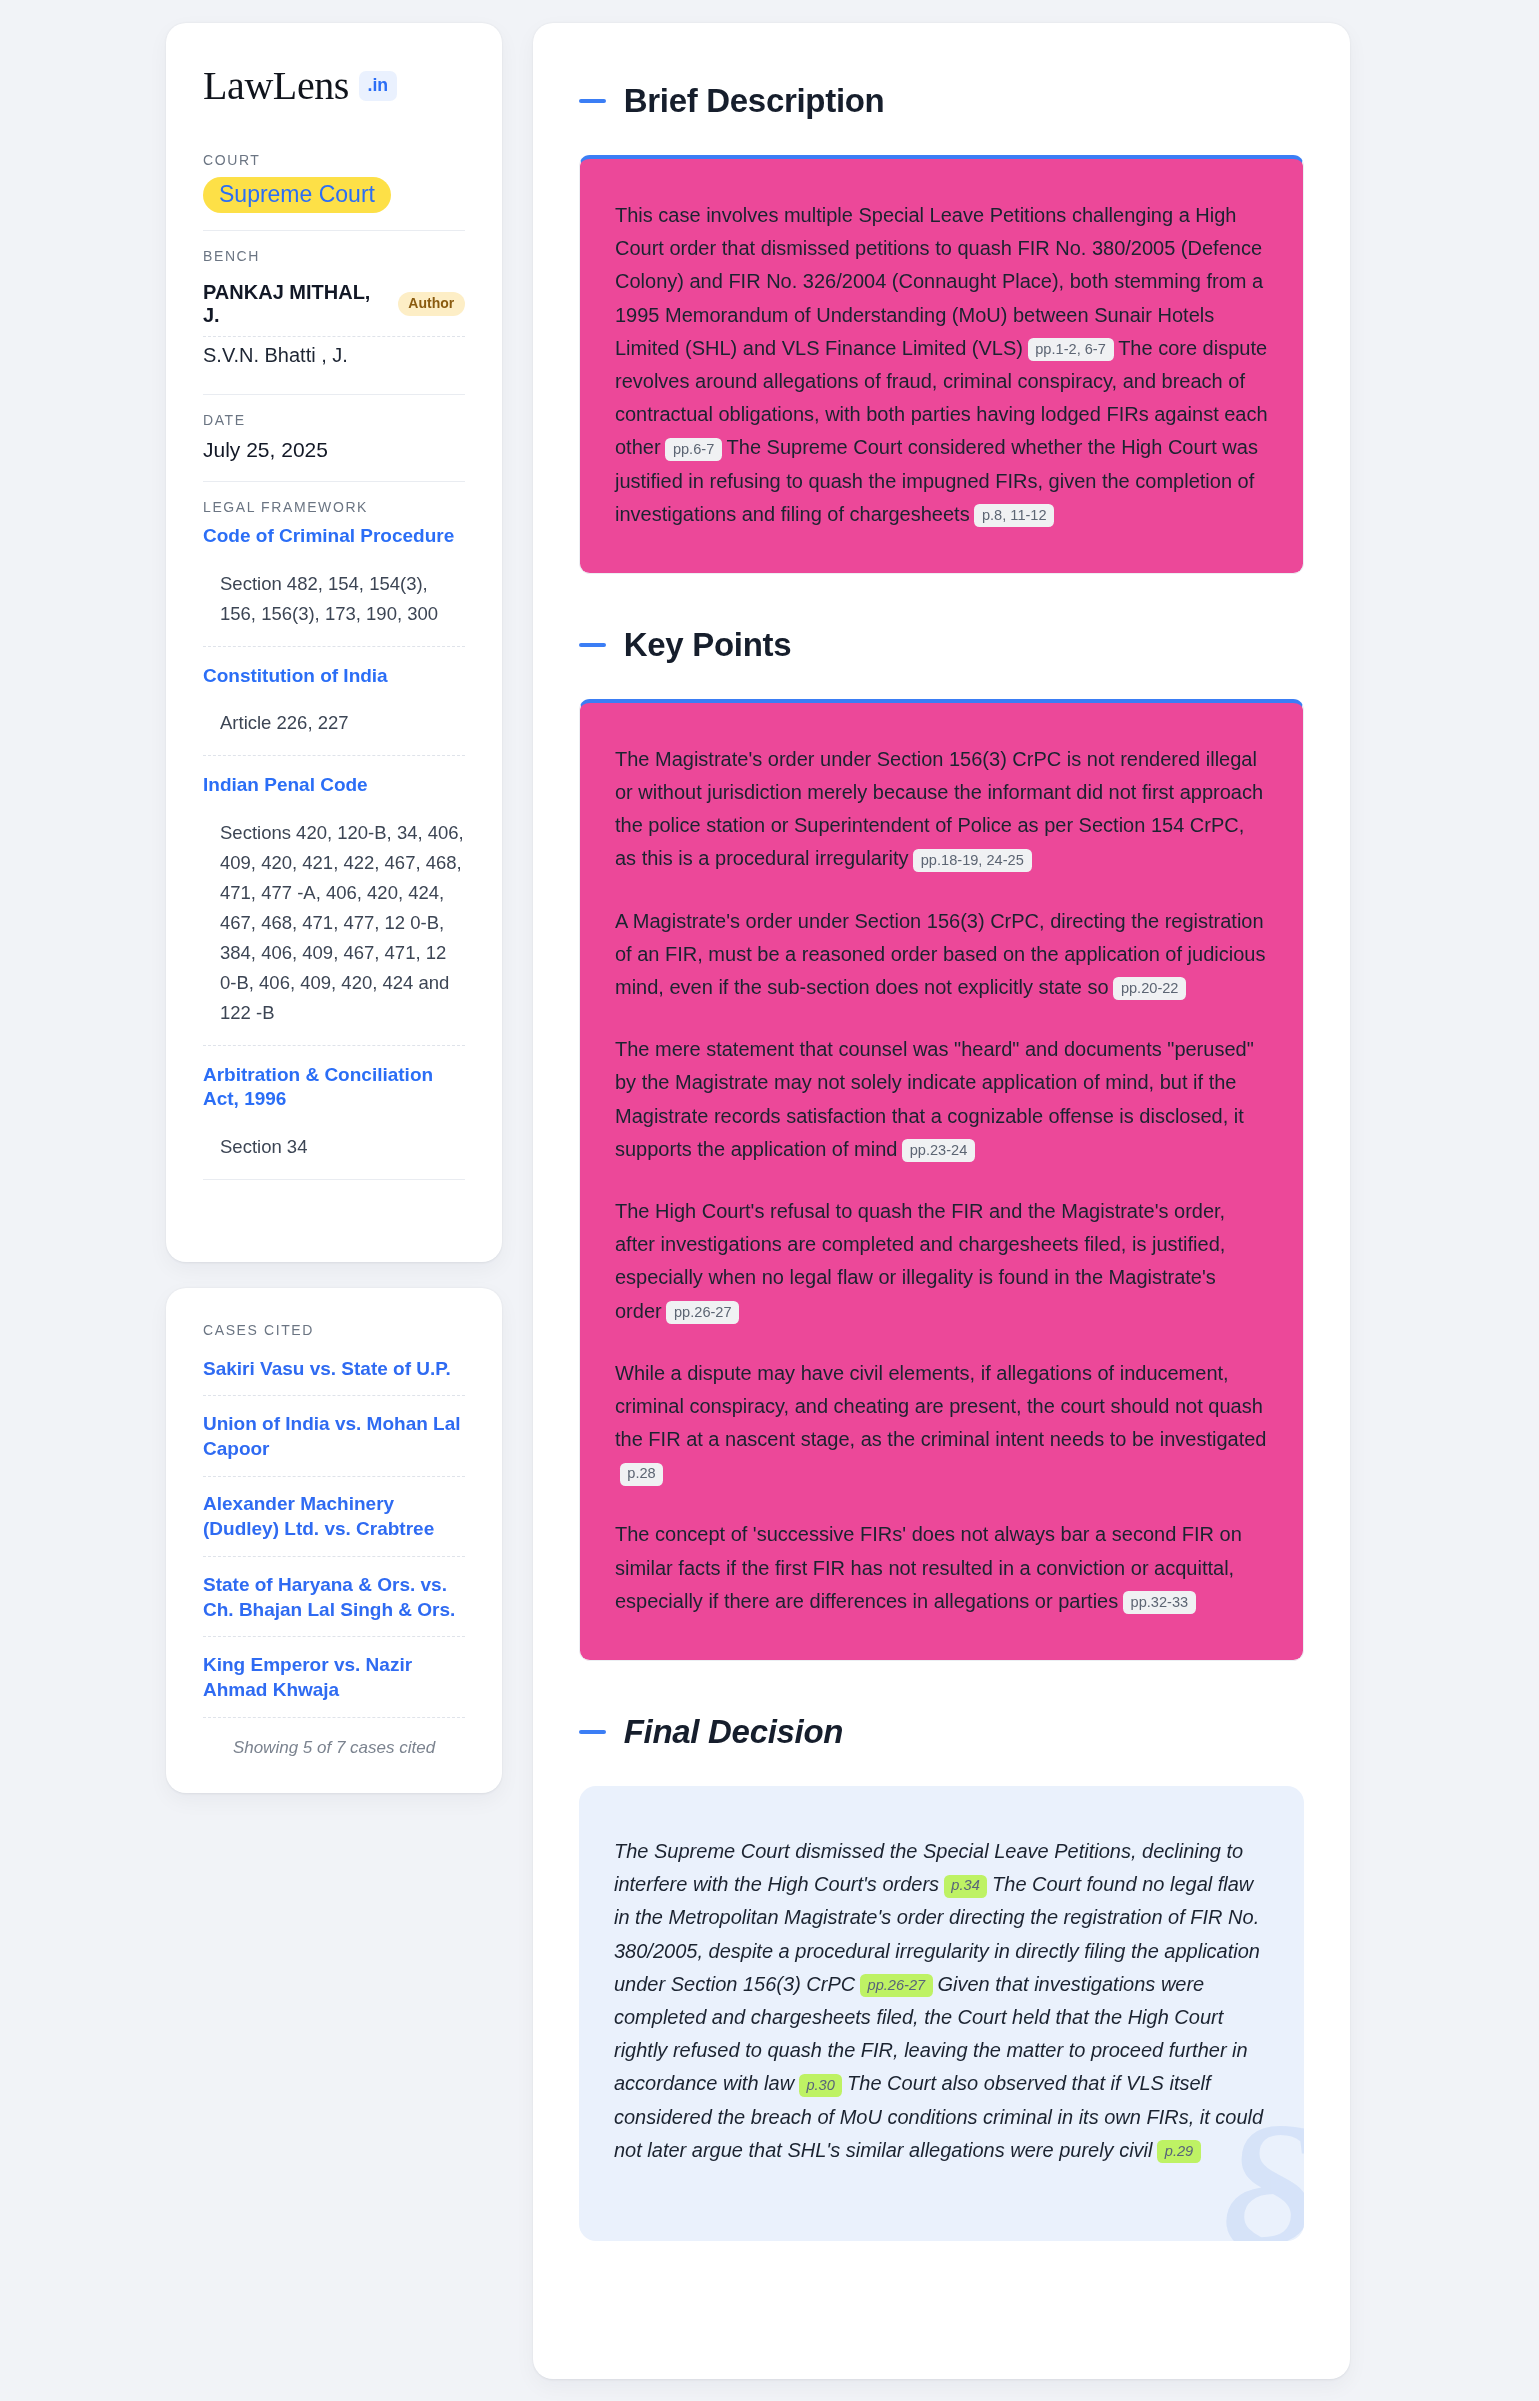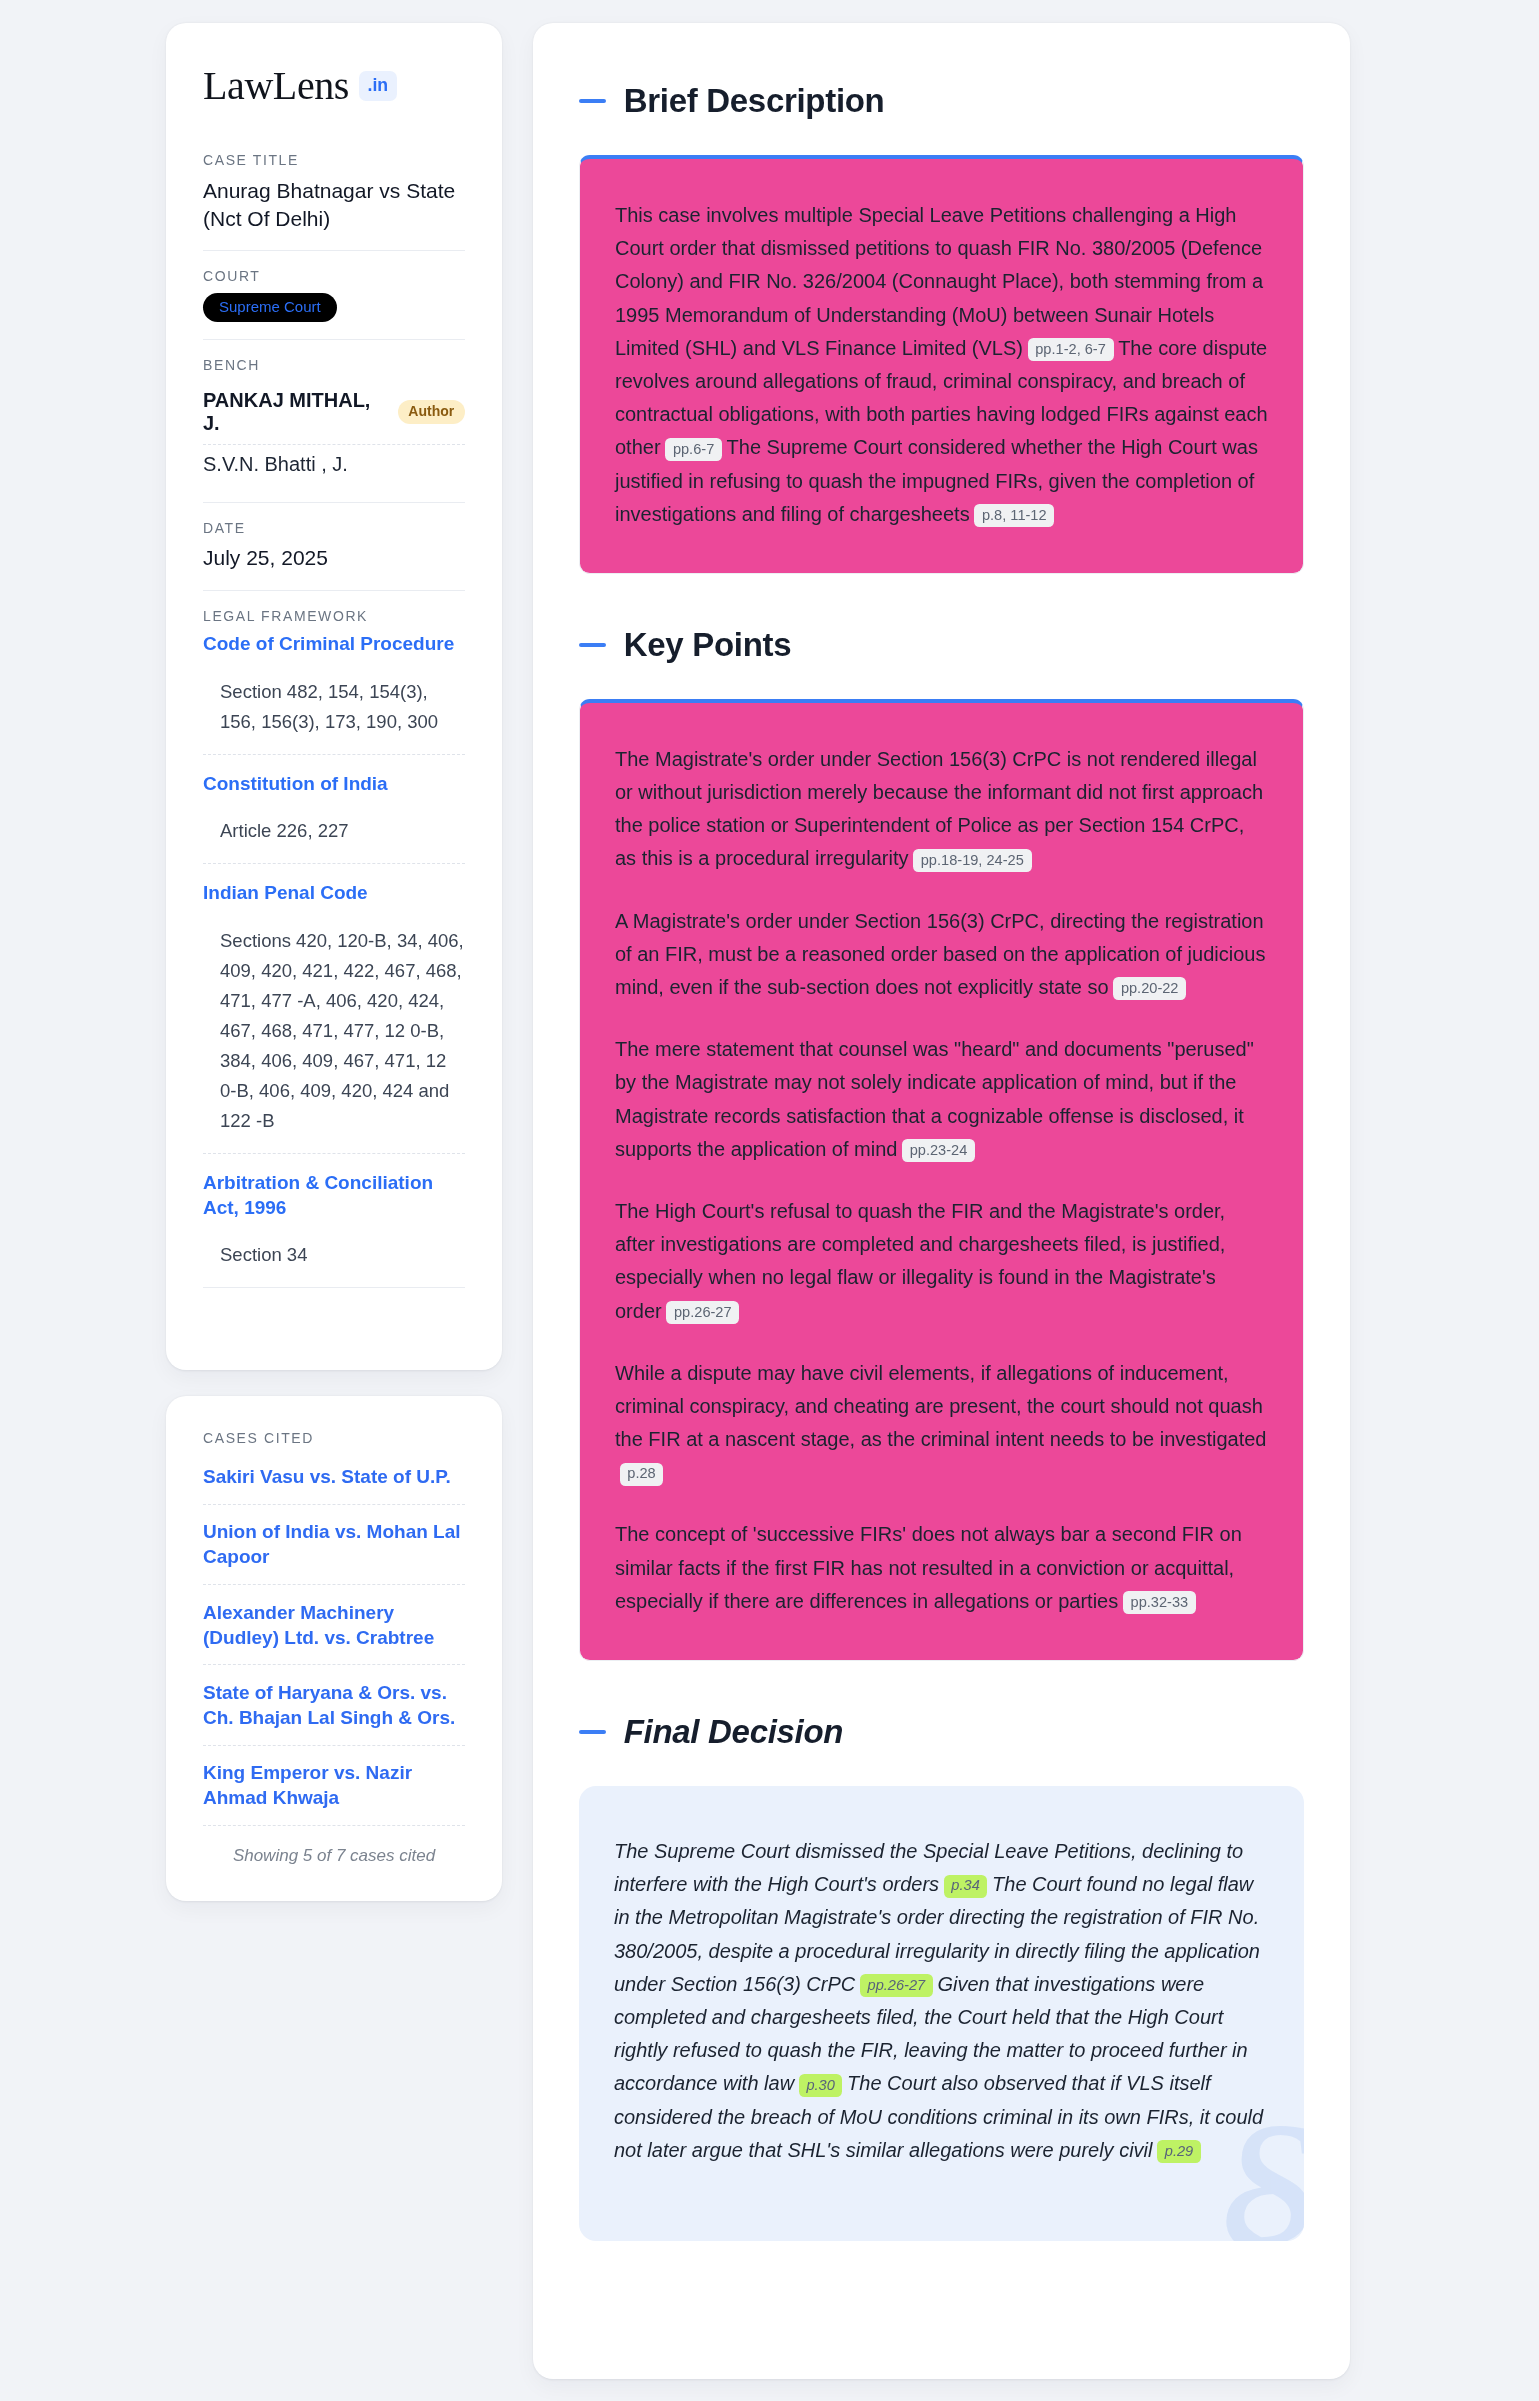--- a/index.html
+++ b/index.html
@@ -51,23 +51,23 @@
     font-size: 14px;
     letter-spacing: 1.6px;
     color: #6b7583;
     text-transform: uppercase;
     margin-bottom: 8.5px;
   }
   .meta-value { font-size: 21px; line-height: 1.35; color: #121826; font-weight: 400; }
 
   .pill-court {
     display: inline-block;
-    background: #000000;
+    background: #fde047;
     color: #2b6ef6;
-    font-size: 15px;
+    font-size: 23px;
     font-weight: 500;
     border-radius: 769px;
     padding: 6.2px 16px 7.7px 16px;
     line-height: 1;
   }
 
   .judge-row {
     display: flex;
     align-items: center;
     gap: 12.3px;
@@ -196,24 +196,20 @@
 
   <aside class="sidebar">
 
     <div class="card sidebar-main">
 
       <div class="brand">
         <span class="brand-word">LawLens</span>
         <span class="brand-tld">.in</span>
       </div>
 
-      <div class="meta-block">
-        <div class="meta-label">CASE TITLE</div>
-        <div class="meta-value">Anurag Bhatnagar vs State (Nct Of Delhi)</div>
-      </div>
 
       <div class="meta-block">
         <div class="meta-label">COURT</div>
         <span class="pill-court">Supreme Court</span>
       </div>
 
       <div class="meta-block">
         <div class="meta-label">BENCH</div>
         <div id="bench-list">
             <div class="judge-row">

